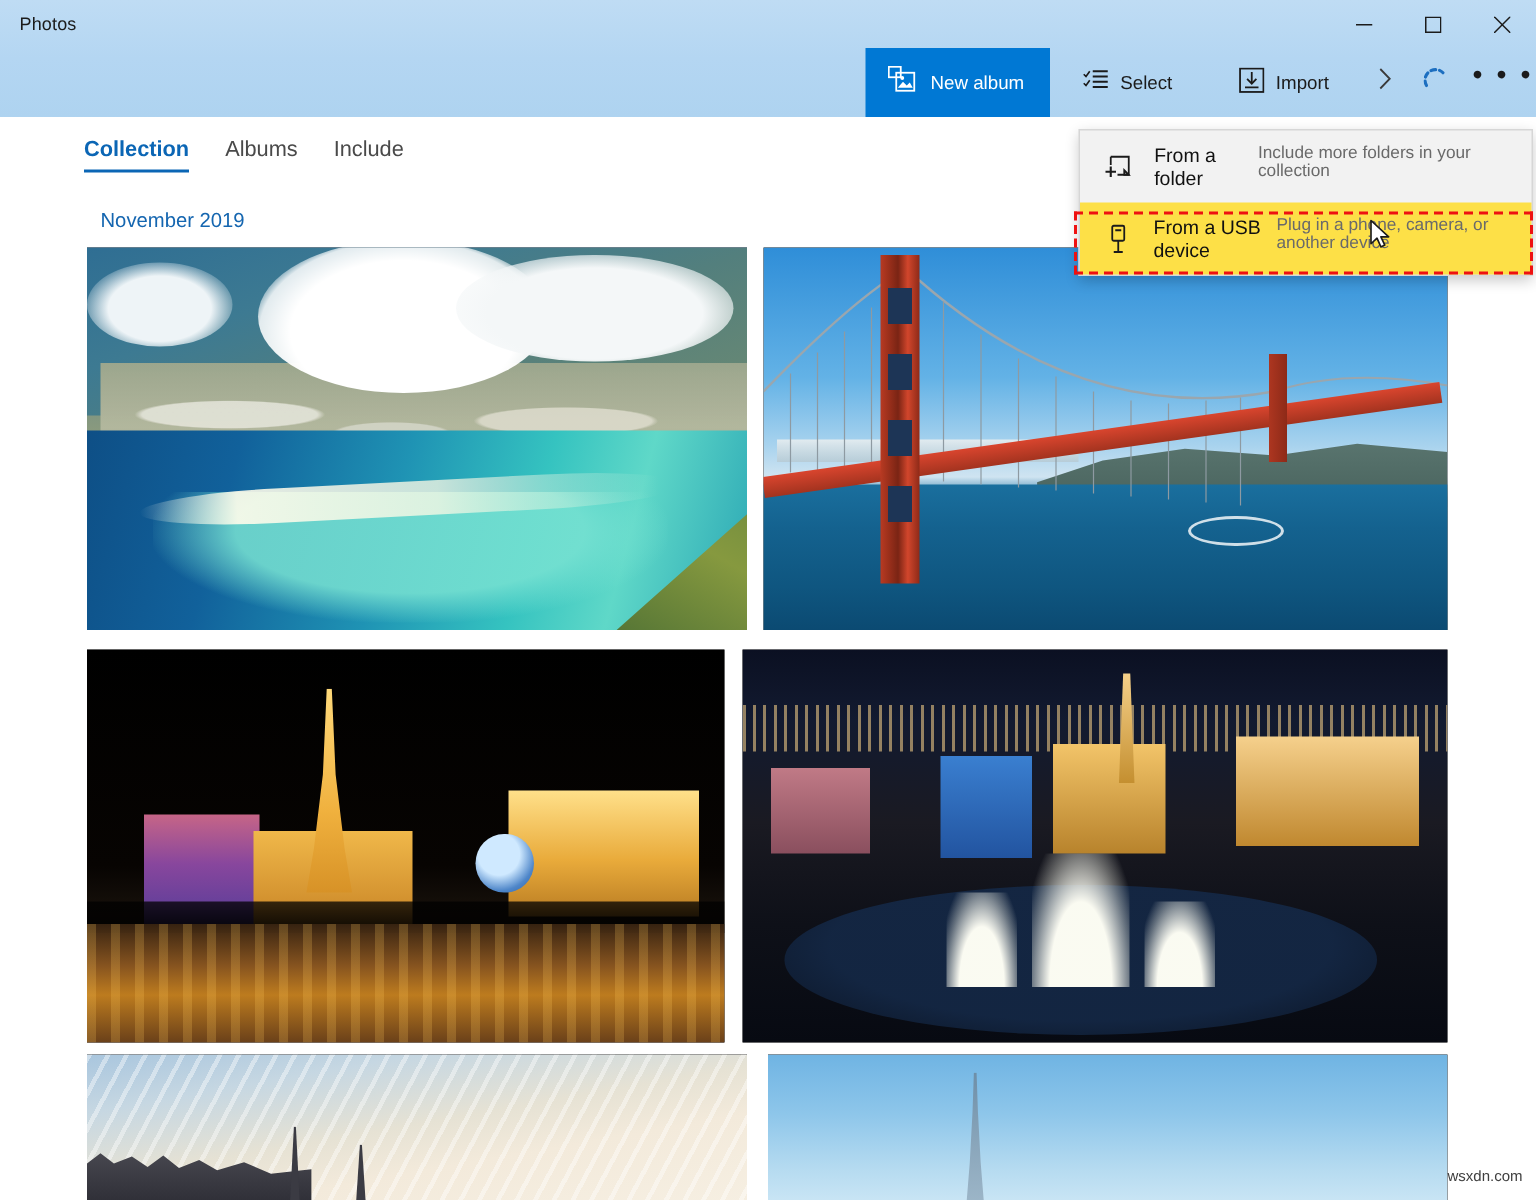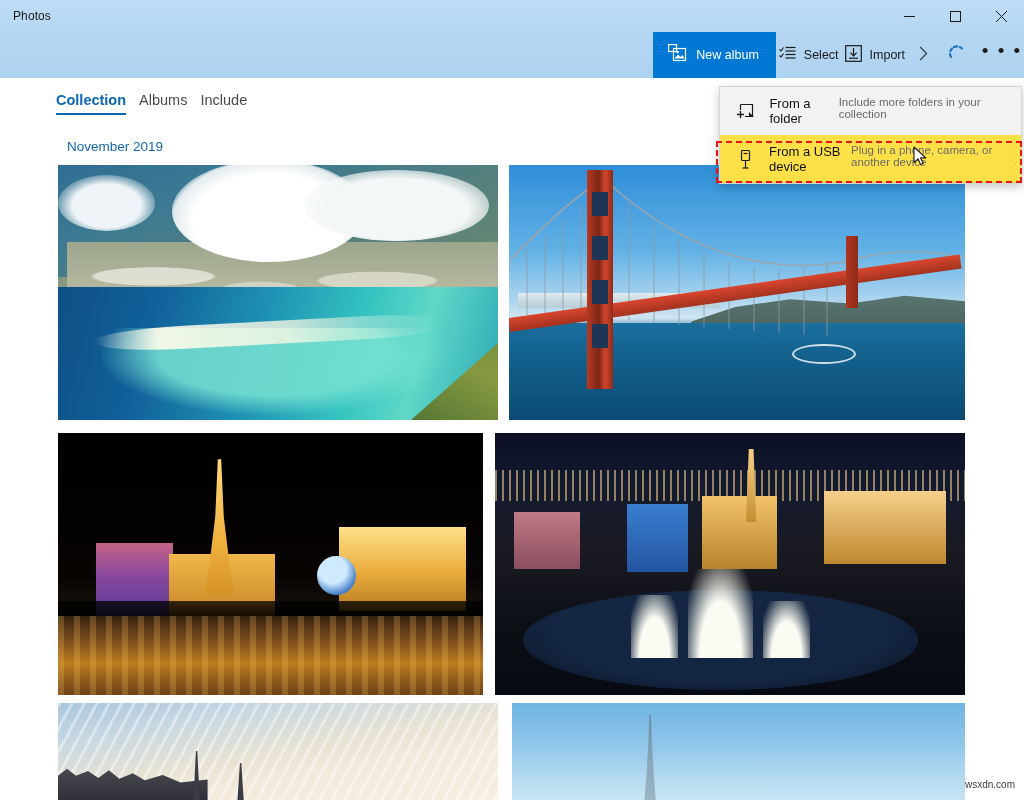--- a/index.html
+++ b/index.html
@@ -31,28 +31,28 @@
   
   .cmdbar { position: absolute; right: 0; top: 32px; height: 46px; display: flex; align-items: stretch; }
   .new-album {
     display: flex; align-items: center; gap: 9px;
     background: #0078d4; color: #ffffff;
     padding: 0 17px 0 15px; height: 46px; cursor: default;
   }
   .new-album .lbl { font-size: 12.5px; }
   .cmd-item {
     display: flex; align-items: center; gap: 8px;
-    padding: 0 3px; height: 46px; color: #1b1b1b; font-size: 12.5px;
+    padding: 0 22px; height: 46px; color: #1b1b1b; font-size: 12.5px;
   }
   .cmd-chev { display:flex; align-items:center; justify-content:center; width: 30px; height: 46px; color:#3a3a3a;}
   .cmd-sync { display:flex; align-items:center; justify-content:center; width: 42px; height:46px; }
   .cmd-more { display:flex; align-items:center; justify-content:center; width: 44px; height:46px; color:#1b1b1b; font-size:19px; letter-spacing:2px; padding-bottom:9px;}
 
   
-  .navtabs { position: absolute; left: 56px; top: 92px; display: flex; gap: 13px; align-items: flex-start; }
+  .navtabs { position: absolute; left: 56px; top: 92px; display: flex; gap: 24px; align-items: flex-start; }
   .navtab { font-size: 14.5px; color: #4a4a4a; padding-bottom: 5px; }
   .navtab.active { color: #0b66b5; font-weight: bold; border-bottom: 2px solid #0b66b5; }
 
   
   .date-head {
     position: absolute; left: 58px; top: 139px;
     font-size: 13.5px; color: #1566b0; margin-left: 9px;
   }
 
   

